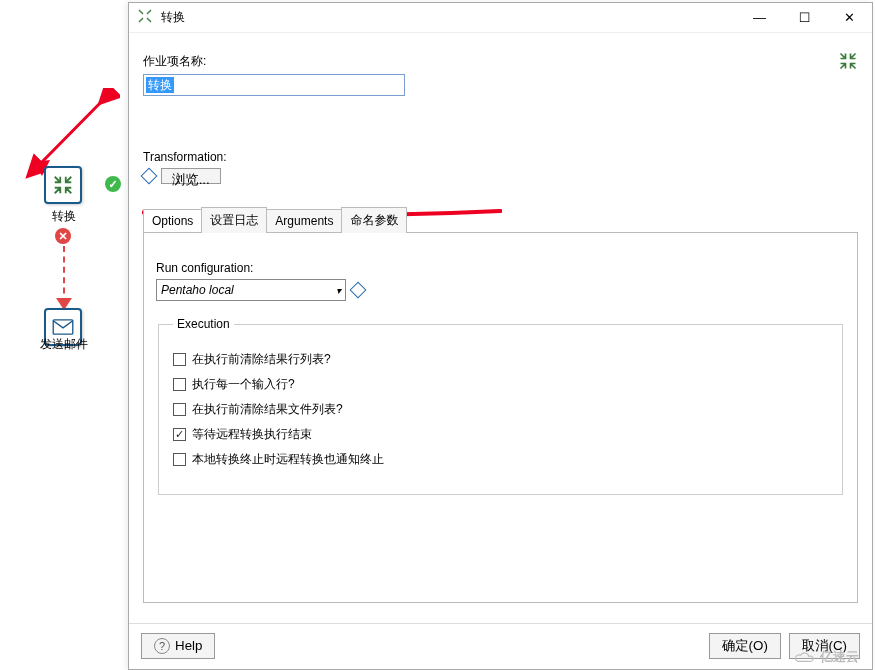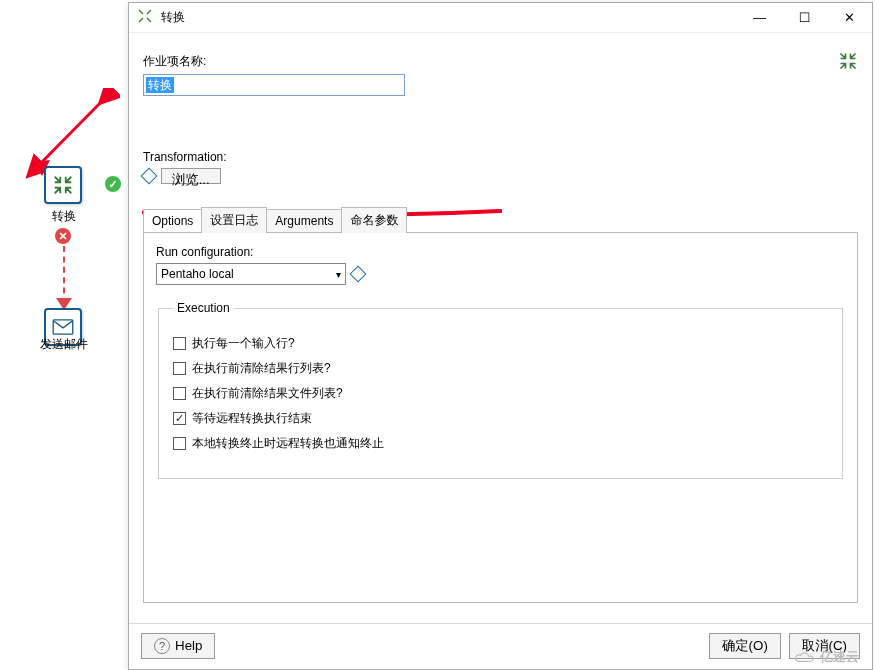--- a/index.html
+++ b/index.html
@@ -107,20 +107,21 @@
   border-top: none;
   padding: 12px;
   height: 370px;
 }
 .runcfg-row { display: flex; align-items: center; gap: 6px; margin-top: 4px; }
 .runcfg-select {
   width: 190px; height: 22px;
   border: 1px solid #888;
   padding: 2px 4px;
   background: #fff;
+  font-style: italic;
 }
 fieldset.exec {
   margin-top: 16px;
   border: 1px solid #ccc;
   padding: 12px 14px 18px 14px;
 }
 fieldset.exec legend { padding: 0 4px; }
 .cb-row { display: flex; align-items: center; gap: 6px; margin: 8px 0; }
 .cb { width: 13px; height: 13px; border: 1px solid #555; display: inline-flex; align-items: center; justify-content: center; background: #fff; }
 .cb.checked::after { content: "✓"; font-size: 11px; color: #222; line-height: 1; }
@@ -263,38 +264,38 @@
     </svg>
 
     <div class="tabs">
       <div class="tab active">Options</div>
       <div class="tab">设置日志</div>
       <div class="tab">Arguments</div>
       <div class="tab">命名参数</div>
     </div>
 
     <div class="tabpanel">
-      <div class="label" style="margin-top:0;">Run configuration:</div>
+      <div class="label" style="margin-top:16px;">Run configuration:</div>
       <div class="runcfg-row">
         <div class="runcfg-select" style="display:flex;align-items:center;justify-content:space-between;">
           <span>Pentaho local</span>
           <span style="font-size:10px;">▾</span>
         </div>
         <span class="diamond"></span>
       </div>
 
       <fieldset class="exec">
         <legend>Execution</legend>
         <div class="cb-row">
             <span class="cb"></span>
+            <span>在执行前清除结果行列表?</span>
+          </div>
+        <div class="cb-row">
+            <span class="cb"></span>
             <span>执行每一个输入行?</span>
-          </div>
-        <div class="cb-row">
-            <span class="cb"></span>
-            <span>在执行前清除结果行列表?</span>
           </div>
         <div class="cb-row">
             <span class="cb"></span>
             <span>在执行前清除结果文件列表?</span>
           </div>
         <div class="cb-row">
             <span class="cb checked"></span>
             <span>等待远程转换执行结束</span>
           </div>
         <div class="cb-row">

